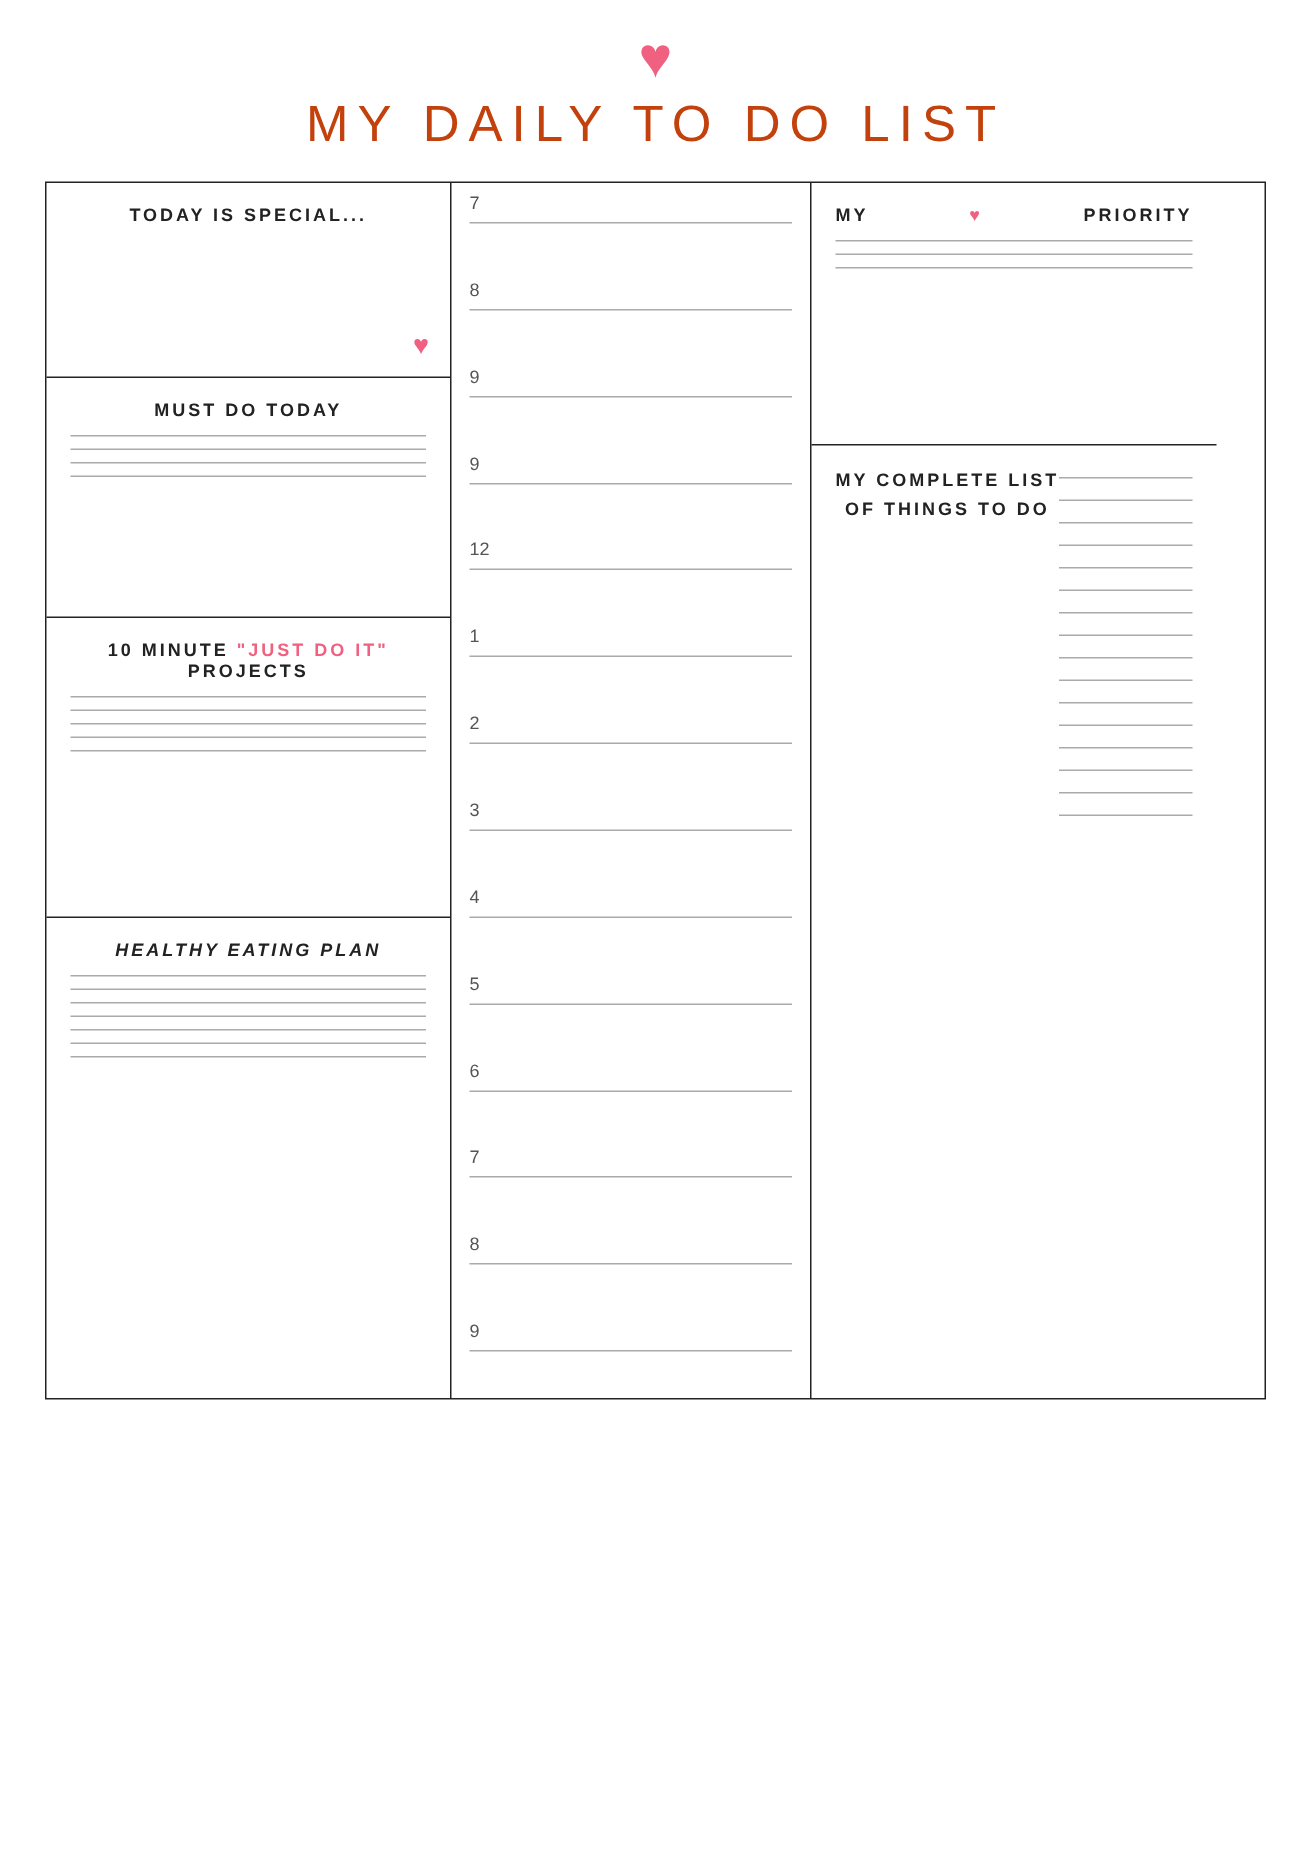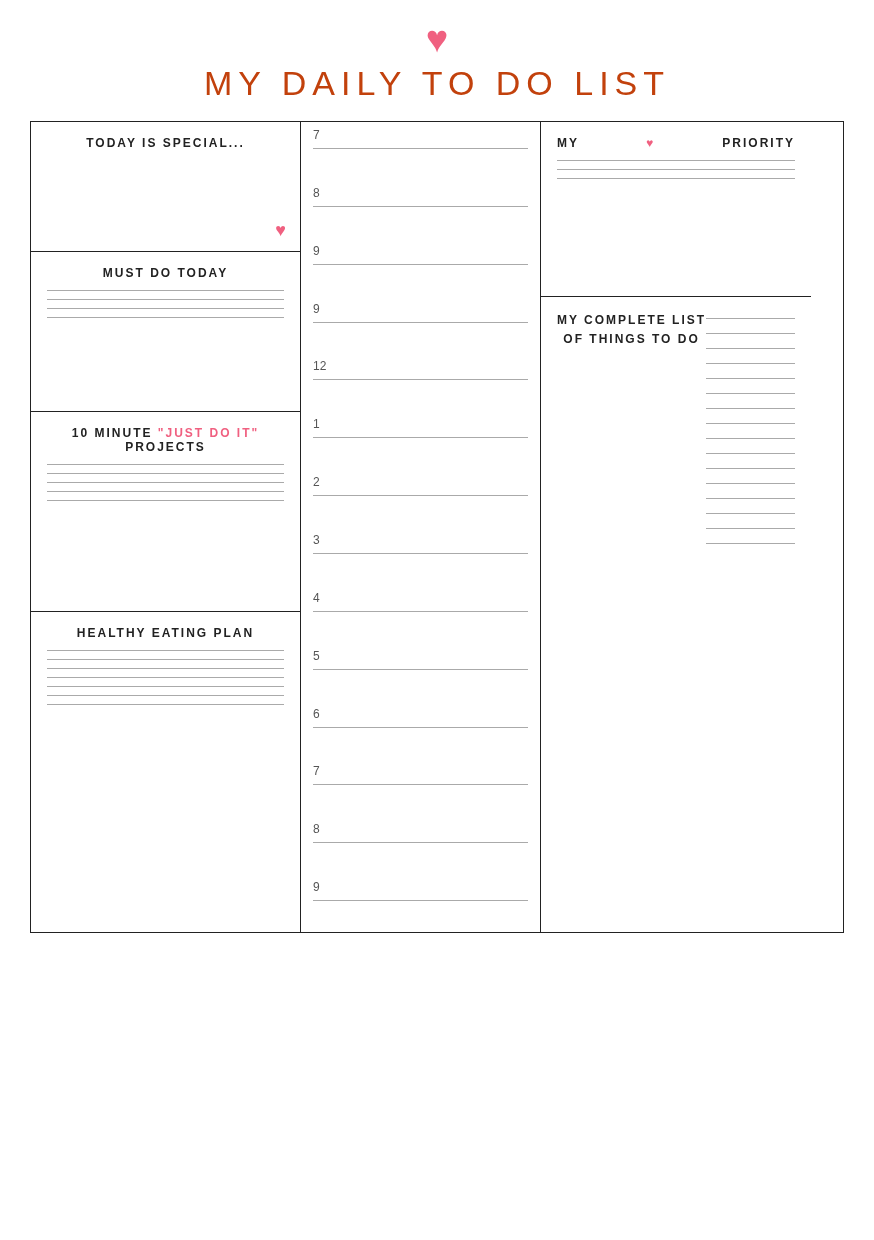--- a/index.html
+++ b/index.html
@@ -91,20 +91,21 @@
     .must-do {
       min-height: 160px;
     }
 
     .ten-minute {
       min-height: 200px;
     }
 
     .healthy-eating {
       min-height: 320px;
+      font-style: italic;
     }
 
     .exercise-plan {
       min-height: 130px;
       border-bottom: none;
       flex: 1;
     }
 
     .lines-area {
       display: flex;

